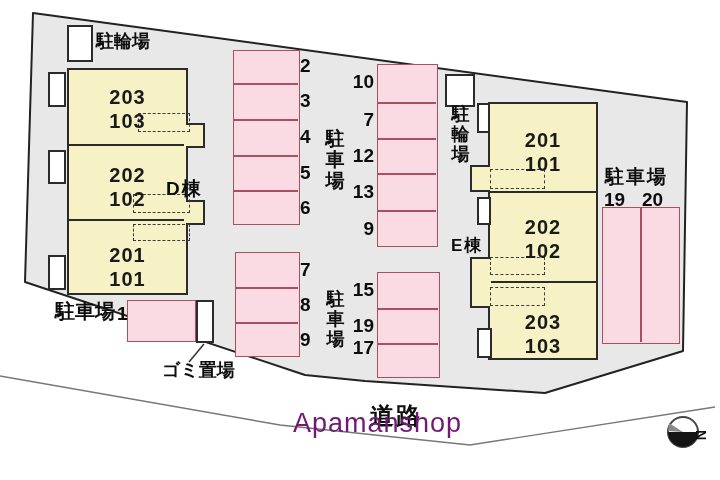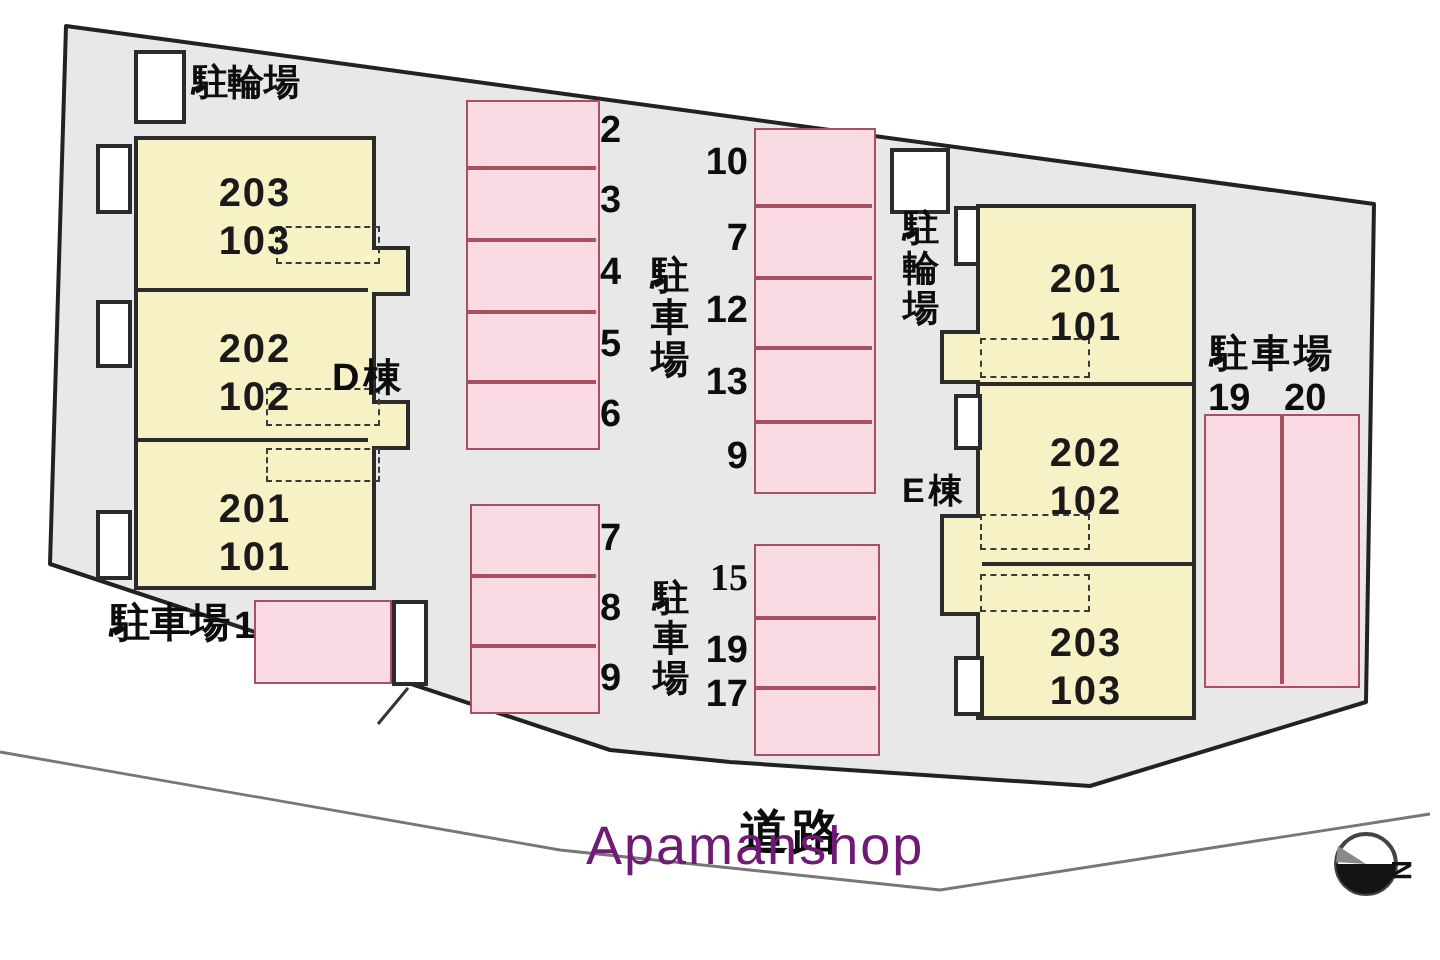--- a/index.html
+++ b/index.html
@@ -120,39 +120,40 @@
   <div class="rooms" style="left:489px;top:310px;width:108px;">
     <div>203</div>
     <div>103</div>
   </div>
 
   <div class="lbl" style="left:96px;top:29px;font-size:18px;">駐輪場</div>
   <div class="lbl" style="left:166px;top:176px;font-size:19px;letter-spacing:2px;">D棟</div>
   <div class="lbl" style="left:451px;top:234px;font-size:17px;letter-spacing:2px;">E棟</div>
   <div class="lbl" style="left:55px;top:298px;font-size:20px;">駐車場</div>
   <div class="num" style="left:117px;top:303px;">1</div>
+  <div class="lbl" style="left:162px;top:358px;font-size:18px;">ゴミ置場</div>
   <div class="vlbl" style="left:324px;top:129px;width:22px;font-size:19px;">駐車場</div>
   <div class="vlbl" style="left:325px;top:290px;width:21px;font-size:18px;">駐車場</div>
   <div class="vlbl" style="left:450px;top:105px;width:21px;font-size:18px;">駐輪場</div>
   <div class="lbl" style="left:605px;top:164px;font-size:19px;letter-spacing:2px;">駐車場</div>
   <div class="lbl" style="left:370px;top:400px;font-size:24px;letter-spacing:2px;">道路</div>
   <div class="wmark" style="left:293px;top:408px;">Apamanshop</div>
 
   <div class="num" style="left:300px;top:55px;">2</div>
   <div class="num" style="left:300px;top:90px;">3</div>
   <div class="num" style="left:300px;top:126px;">4</div>
   <div class="num" style="left:300px;top:162px;">5</div>
   <div class="num" style="left:300px;top:197px;">6</div>
   <div class="num" style="left:300px;top:259px;">7</div>
   <div class="num" style="left:300px;top:294px;">8</div>
   <div class="num" style="left:300px;top:329px;">9</div>
   <div class="num numr" style="left:344px;top:71px;width:30px;">10</div>
   <div class="num numr" style="left:344px;top:109px;width:30px;">7</div>
   <div class="num numr" style="left:344px;top:145px;width:30px;">12</div>
   <div class="num numr" style="left:344px;top:181px;width:30px;">13</div>
   <div class="num numr" style="left:344px;top:218px;width:30px;">9</div>
-  <div class="num numr" style="left:344px;top:279px;width:30px;font-family:Liberation Serif, serif;">15</div>
+  <div class="num numr" style="left:344px;top:279px;width:30px;">15</div>
   <div class="num numr" style="left:344px;top:315px;width:30px;">19</div>
   <div class="num numr" style="left:344px;top:337px;width:30px;">17</div>
   <div class="num" style="left:604px;top:189px;">19</div>
   <div class="num" style="left:642px;top:189px;">20</div>
 
 </div>
 
 </body></html>

